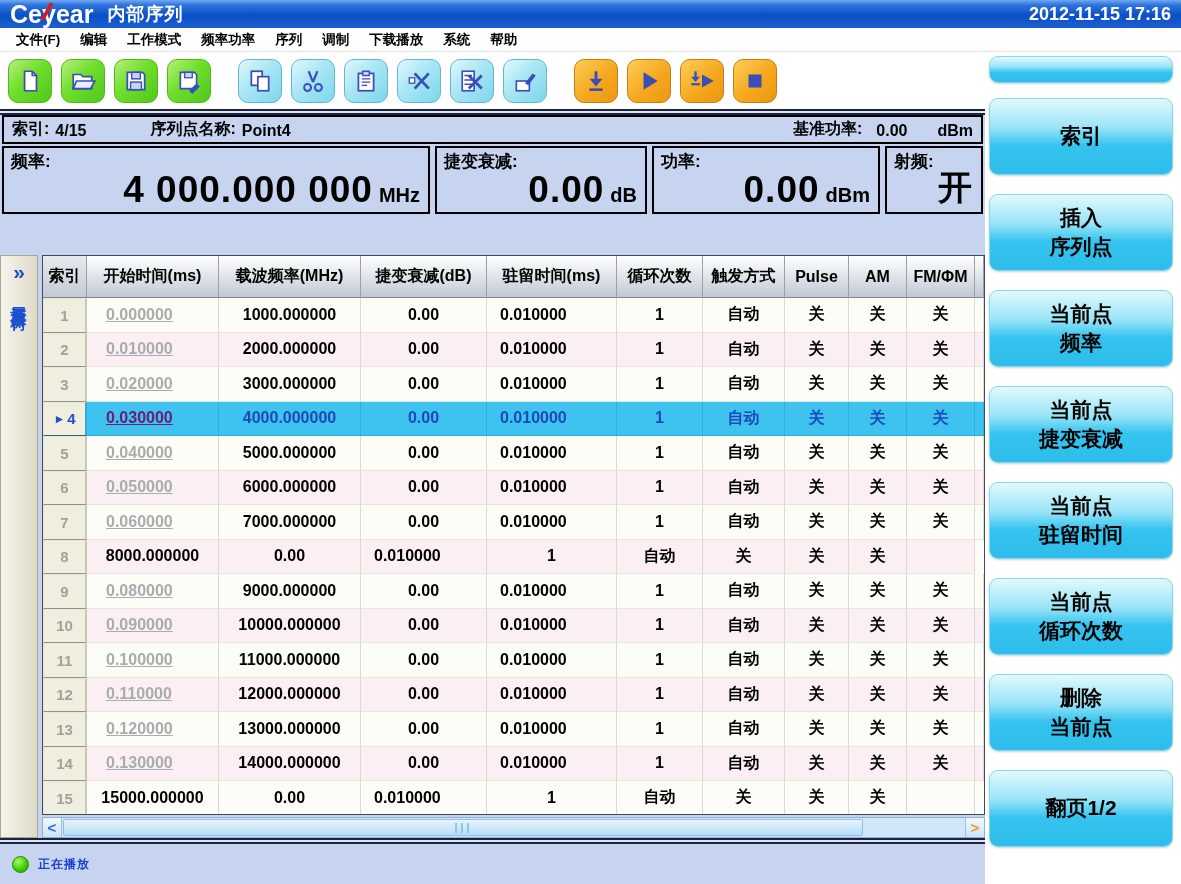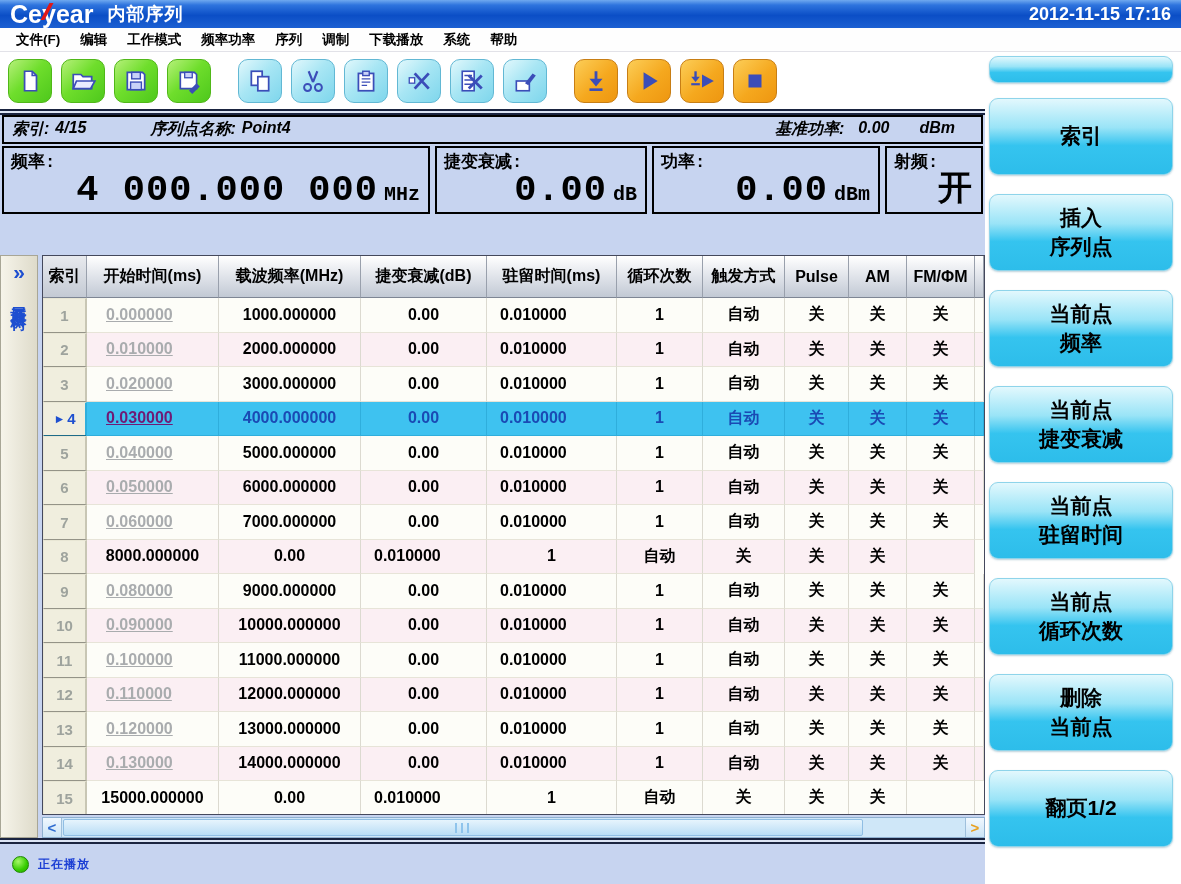--- a/index.html
+++ b/index.html
@@ -39,30 +39,30 @@
   
   .dline{position:absolute;left:0;width:985px;height:6px;background:#DCE4F4;
     border-top:2px solid #1A2440;border-bottom:2px solid #1A2440;}
   .dline1{top:57px;}
   .dline2{top:786px;}
 
   
   .info-top{position:absolute;left:2px;top:63px;width:981px;height:29px;
     border:2px solid #000;display:flex;align-items:center;background:#C7D4F0;
     font-size:16px;font-weight:bold;color:#000;}
-  .info-top .seg{display:flex;align-items:flex-start;font-style:italic;}
+  .info-top .seg{display:flex;align-items:flex-end;}
   .it-label{padding-left:8px;}
   .it-value{padding-left:6px;}
   .seg-name{margin-left:56px;}
-  .seg-ref{margin-left:auto;margin-right:26px;}
+  .seg-ref{margin-left:auto;margin-right:8px;}
   .seg-ref .it-value{padding-left:14px;}
   .seg-ref .it-unit{padding-left:30px;}
 
   .info-boxes{position:absolute;left:2px;top:94px;width:981px;height:68px;display:flex;gap:5px;}
-  .ibox{border:2px solid #000;position:relative;background:#C7D4F0;font-family:Liberation Mono, monospace;}
+  .ibox{border:2px solid #000;position:relative;background:#C7D4F0;}
   .ibox .ib-label{position:absolute;left:7px;top:2px;font-size:17px;font-weight:bold;color:#000;}
   .ibox .ib-value-row{position:absolute;right:8px;bottom:1px;display:flex;align-items:baseline;}
   .ibox .ib-value{font-size:37px;font-weight:bold;color:#000;letter-spacing:1px;}
   .ibox .ib-unit{font-size:20px;font-weight:bold;margin-left:6px;}
   .ibox-freq{width:428px;}
   .ibox-att{width:212px;}
   .ibox-pow{width:228px;}
   .ibox-rf{flex:1;}
   .ibox-rf .ib-value{font-size:34px;}
 

